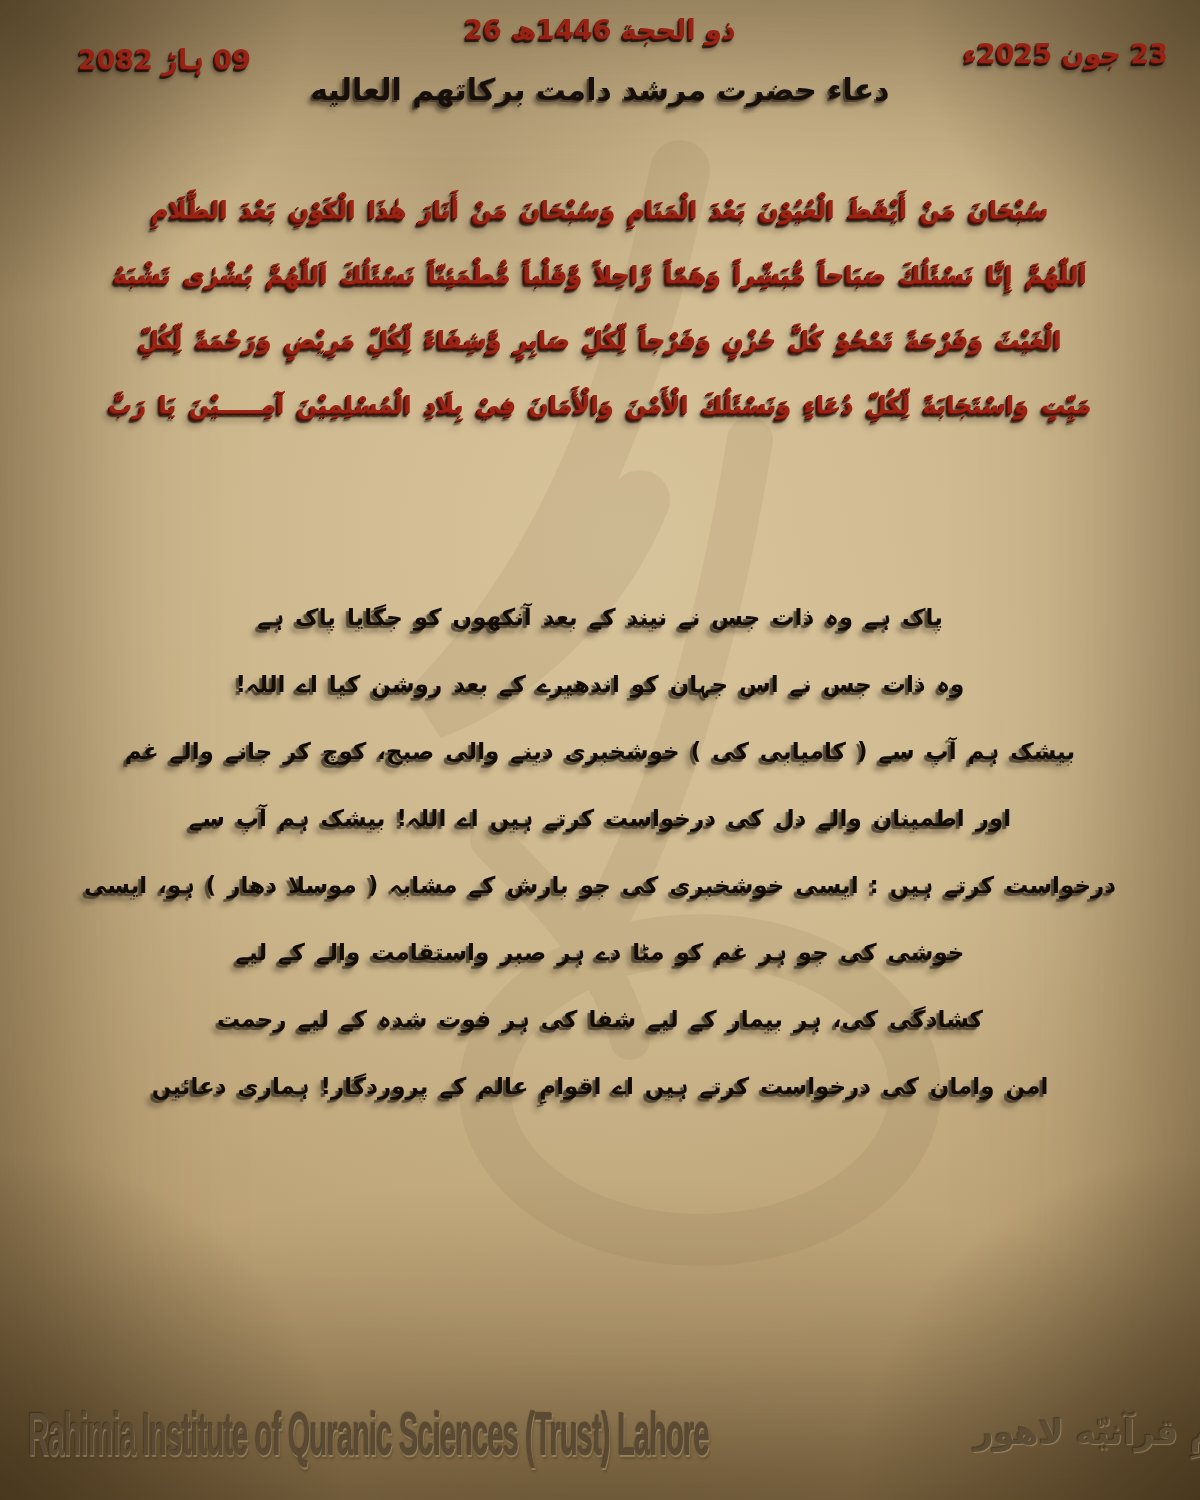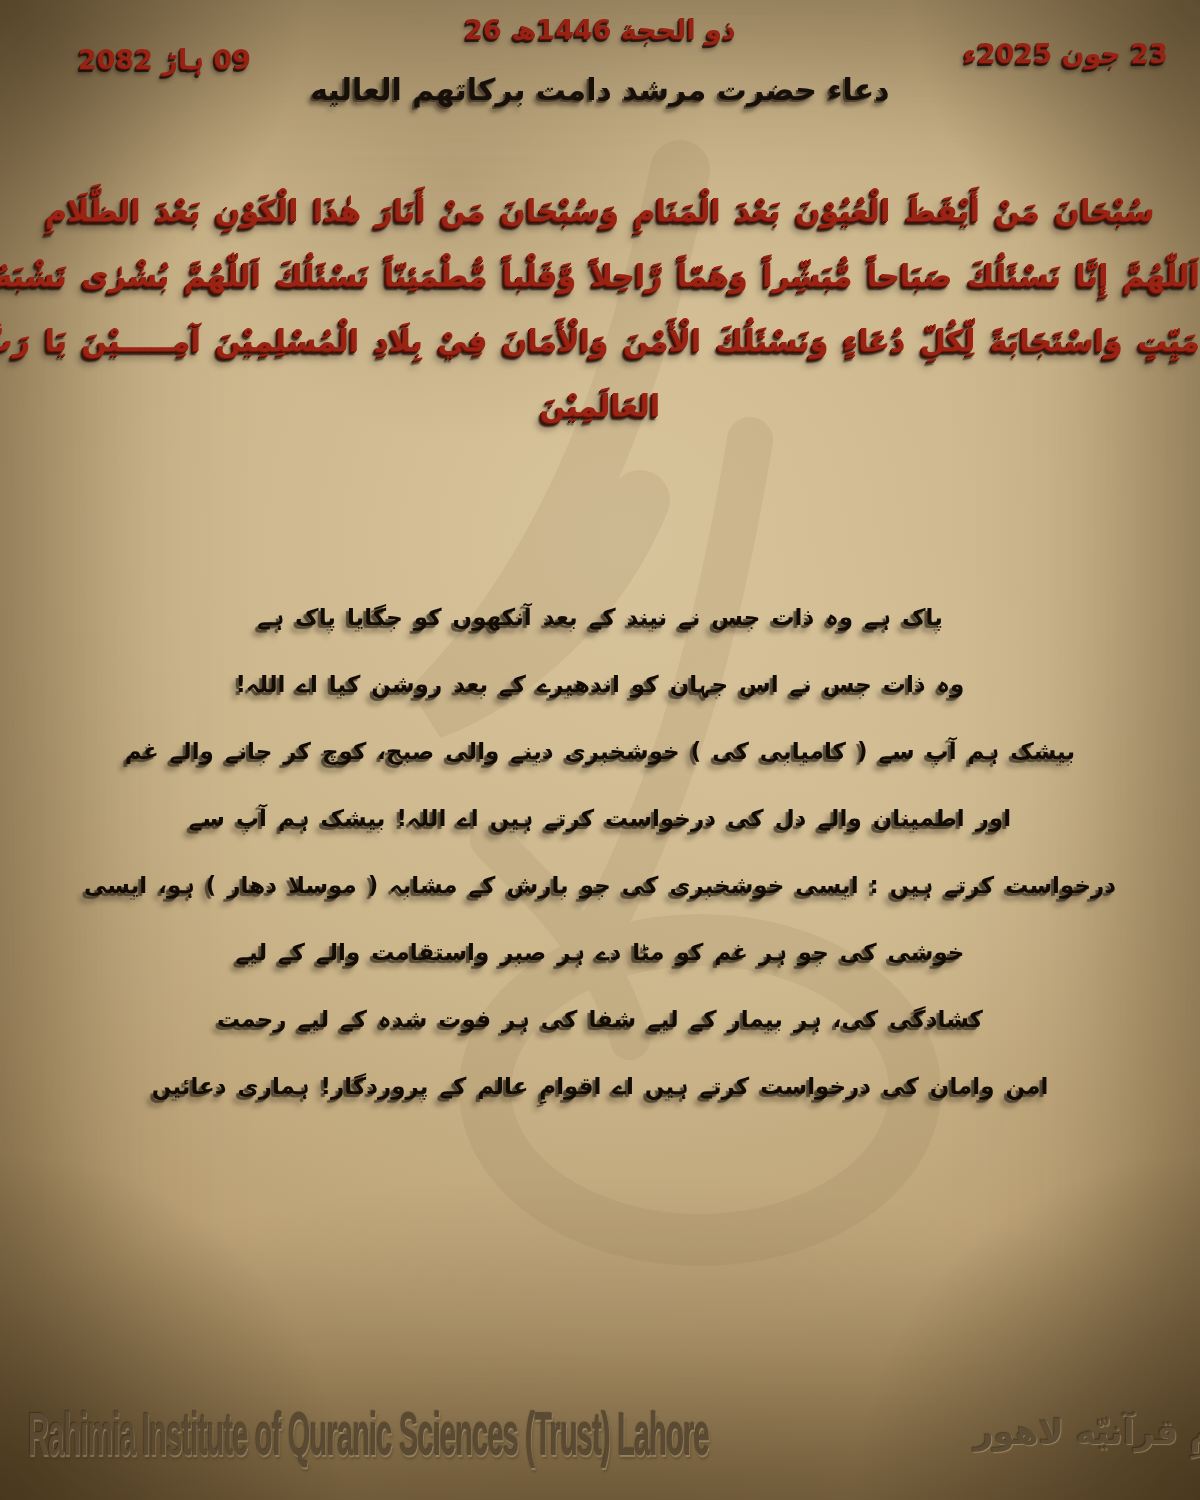--- a/index.html
+++ b/index.html
@@ -36,21 +36,21 @@
     position:absolute;top:72px;left:0;width:100%;
     margin:0;text-align:center;
     font-size:30px;font-weight:bold;white-space:nowrap;
     color:#17100a;
     text-shadow:-2px 2px 0 rgba(70,58,40,.85), -4px 5px 4px rgba(50,40,26,.6);
   }
   
   .arabic{position:absolute;top:178px;left:0;width:100%;text-align:center;}
   .arabic-line{
     height:65px;line-height:65px;
-    font-size:30px;font-weight:bold;white-space:nowrap;word-spacing:4px;
+    font-size:24px;font-weight:bold;white-space:nowrap;word-spacing:4px;
     color:#9b2313;
     text-shadow:-1px 1px 0 #6b150b, -2px 2px 0 #450d05, -3px 4px 2px rgba(16,7,3,.85), -5px 7px 6px rgba(16,7,3,.35);
   }
   
   .urdu{position:absolute;top:584px;left:0;width:100%;text-align:center;}
   .urdu-line{
     height:67px;line-height:67px;
     font-size:23px;font-weight:bold;white-space:nowrap;word-spacing:3px;
     color:#130c05;
     text-shadow:-3px 3px 1px rgba(62,52,36,.8), -6px 7px 5px rgba(52,42,28,.45);
@@ -90,22 +90,22 @@
   <header>
     <div class="date date-bikrami" dir="rtl">09 ہاڑ 2082</div>
     <div class="date date-hijri" dir="ltr">26 ذو الحجة 1446ھ</div>
     <div class="date date-gregorian" dir="rtl">23 جون 2025ء</div>
     <h1 class="title" dir="rtl">دعاء حضرت مرشد دامت برکاتهم العالیه</h1>
   </header>
 
   <section class="arabic" dir="rtl">
       <div class="arabic-line">سُبْحَانَ مَنْ أَيْقَظَ الْعُيُوْنَ بَعْدَ الْمَنَامِ وَسُبْحَانَ مَنْ أَنَارَ هٰذَا الْكَوْنِ بَعْدَ الظَّلَامِ</div>
       <div class="arabic-line">اَللّٰهُمَّ إِنَّا نَسْئَلُكَ صَبَاحاً مُّبَشِّراً وَهَمّاً رَّاحِلاً وَّقَلْباً مُّطْمَئِنّاً نَسْئَلُكَ اَللّٰهُمَّ بُشْرٰى تَشْبَهُ</div>
+      <div class="arabic-line">الْغَيْثَ وَفَرْحَةً تَمْحُوْ كُلَّ حُزْنٍ وَفَرْجاً لِّكُلِّ صَابِرٍ وَّشِفَاءً لِّكُلِّ مَرِيْضٍ وَرَحْمَةً لِّكُلِّ</div>
       <div class="arabic-line">مَيِّتٍ وَاسْتَجَابَةً لِّكُلِّ دُعَاءٍ وَنَسْئَلُكَ الْأَمْنَ وَالْأَمَانَ فِيْ بِلَادِ الْمُسْلِمِيْنَ آمِـــــيْنَ يَا رَبَّ</div>
-      <div class="arabic-line">العَالَمِيْنَ</div>
     </section>
 
   <section class="urdu" dir="rtl">
       <div class="urdu-line">پاک ہے وہ ذات جس نے نیند کے بعد آنکھوں کو جگایا پاک ہے</div>
       <div class="urdu-line">وہ ذات جس نے اس جہان کو اندھیرے کے بعد روشن کیا اے اللہ!</div>
       <div class="urdu-line">بیشک ہم آپ سے ( کامیابی کی ) خوشخبری دینے والی صبح، کوچ کر جانے والے غم</div>
       <div class="urdu-line">اور اطمینان والے دل کی درخواست کرتے ہیں اے اللہ! بیشک ہم آپ سے</div>
       <div class="urdu-line">درخواست کرتے ہیں : ایسی خوشخبری کی جو بارش کے مشابہ ( موسلا دھار ) ہو، ایسی</div>
       <div class="urdu-line">خوشی کی جو ہر غم کو مٹا دے ہر صبر واستقامت والے کے لیے</div>
       <div class="urdu-line">کشادگی کی، ہر بیمار کے لیے شفا کی ہر فوت شدہ کے لیے رحمت</div>

